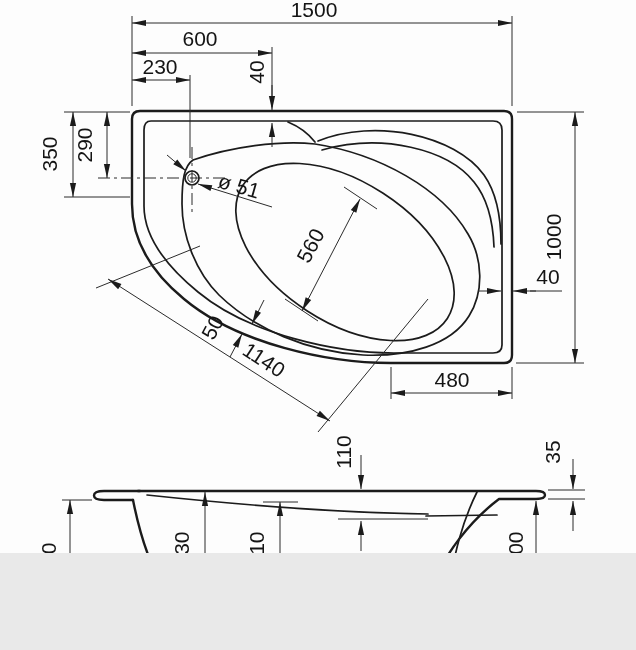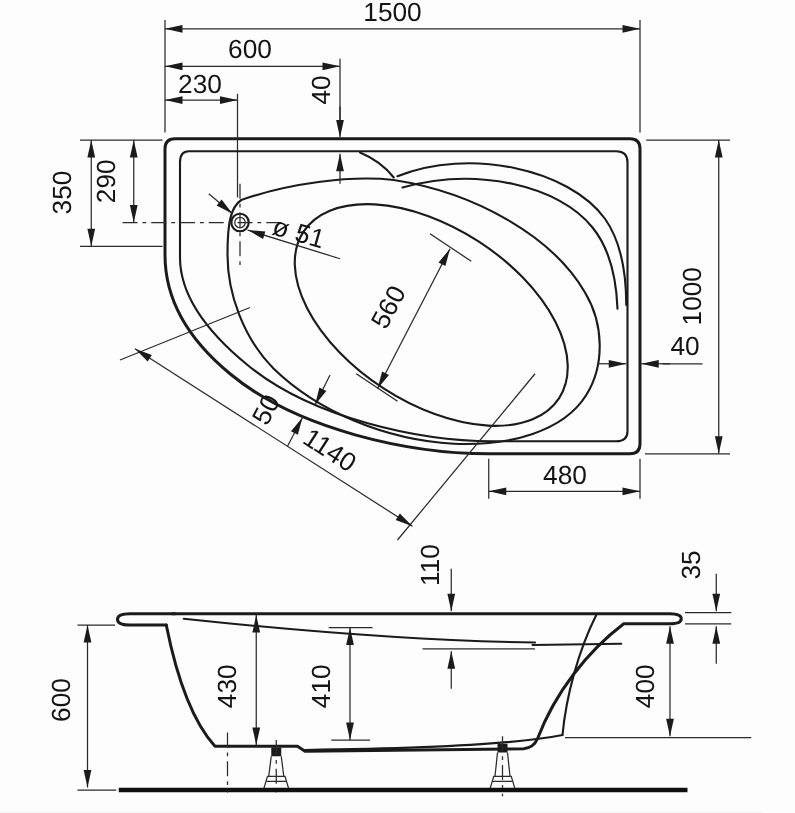--- a/index.html
+++ b/index.html
@@ -1,16 +1,16 @@
 <!DOCTYPE html>
 <html><head>
 <meta charset="utf-8">
 <style>
   html,body{margin:0;padding:0;background:#e9e9e9;}
-  #stage{width:636px;height:650px;background:#fdfdfd;position:relative;margin:0 auto;overflow:hidden;}
+  #stage{width:636px;height:553px;background:#fdfdfd;position:relative;margin:0 auto;overflow:hidden;}
   svg{display:block;}
   .ol   {stroke:#1b1b1b;stroke-width:2.4;fill:none;stroke-linejoin:round;stroke-linecap:round;}
   .in   {stroke:#1b1b1b;stroke-width:1.7;fill:none;stroke-linecap:round;}
   .thin {stroke:#2b2b2b;stroke-width:1;fill:none;}
   .dim  {stroke:#2b2b2b;stroke-width:1;fill:none;}
   .cl   {stroke:#2b2b2b;stroke-width:1;stroke-dasharray:12 4 3 4;fill:none;}
   .thick{stroke:#101010;stroke-width:3.6;fill:none;}
   .blk  {fill:#1b1b1b;stroke:none;}
   text  {font-family:"Liberation Sans",sans-serif;font-size:21px;fill:#141414;}
   .mid  {text-anchor:middle;}

